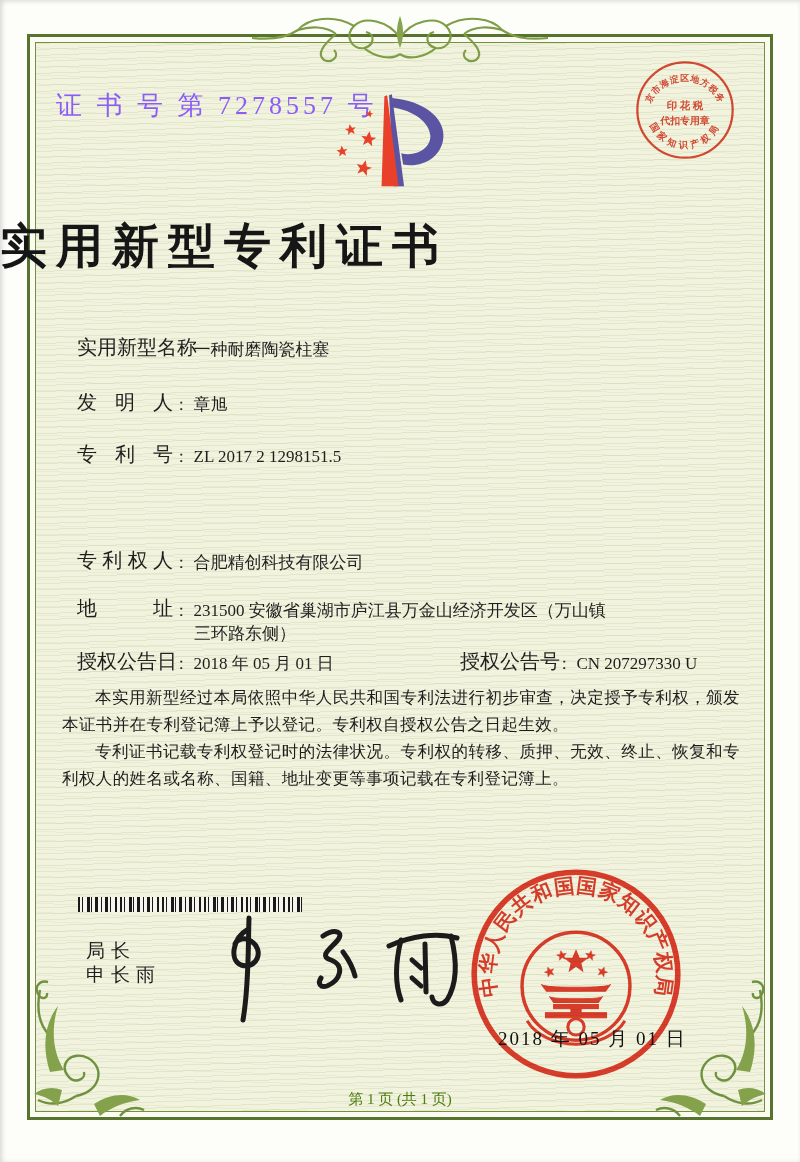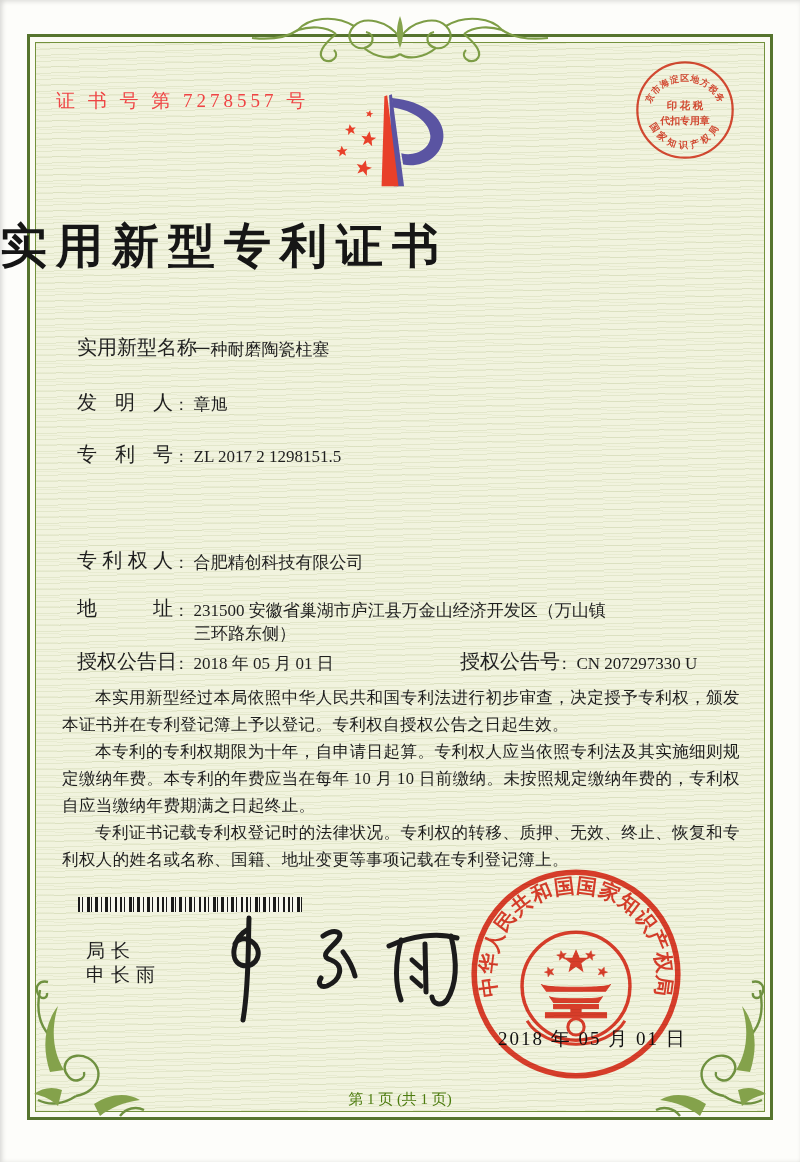--- a/index.html
+++ b/index.html
@@ -17,21 +17,21 @@
                  repeating-linear-gradient(2deg, rgba(168,181,121,.12) 0 1px, rgba(0,0,0,0) 1px 9px);}
   
   .flourish-top{position:absolute;left:250px;top:8px;width:300px;height:58px;}
   .corner-br{position:absolute;left:654px;top:974px;width:122px;height:152px;}
   .corner-bl{position:absolute;left:24px;top:974px;width:122px;height:152px;}
   .logo{position:absolute;left:330px;top:82px;width:150px;height:122px;}
   .tax-stamp{position:absolute;left:633px;top:58px;width:104px;height:104px;mix-blend-mode:multiply;opacity:.95;}
   .big-seal{position:absolute;left:464px;top:862px;width:224px;height:224px;mix-blend-mode:multiply;opacity:.93;}
   .signature{position:absolute;left:185px;top:908px;width:300px;height:130px;}
   
-  .cert-no{position:absolute;left:56px;top:88px;font-size:19px;letter-spacing:4px;color:#ef4444;text-align:center;}
+  .cert-no{position:absolute;left:56px;top:88px;font-size:26px;letter-spacing:4px;color:#8b5cf6;text-align:center;}
   .title{position:absolute;left:0;top:215px;width:100%;text-align:left;
          font-size:47px;font-weight:700;letter-spacing:9px;color:#161616;}
   .field-row{position:absolute;left:77px;white-space:nowrap;font-size:17px;color:#1f1f1f;}
   .field-label{display:inline-block;width:96px;text-align:justify;text-align-last:justify;
                font-size:20px;vertical-align:bottom;font-family:Liberation Mono, monospace;}
   .field-colon{display:inline-block;margin-right:4px;font-size:16.5px;}
   .field-value{font-size:17px;}
   .addr2{position:absolute;left:194px;top:622px;font-size:17px;color:#1f1f1f;}
   .grant-row{position:absolute;left:77px;top:648px;width:660px;font-size:17px;color:#1f1f1f;white-space:nowrap;}
   .grant-right{position:absolute;left:383px;top:0;white-space:nowrap;}
@@ -163,21 +163,20 @@
 
   <div class="grant-row">
     <span class="field-label">授权公告日</span><span class="field-colon">：</span><span class="field-value">2018 年 05 月 01 日</span>
     <span class="grant-right">
       <span class="field-label">授权公告号</span><span class="field-colon">：</span><span class="field-value">CN 207297330 U</span>
     </span>
   </div>
 
   <div class="body-text">
     <p>本实用新型经过本局依照中华人民共和国专利法进行初步审查，决定授予专利权，颁发本证书并在专利登记簿上予以登记。专利权自授权公告之日起生效。</p>
-    <p>本专利的专利权期限为十年，自申请日起算。专利权人应当依照专利法及其实施细则规定缴纳年费。本专利的年费应当在每年 10 月 10 日前缴纳。未按照规定缴纳年费的，专利权自应当缴纳年费期满之日起终止。</p>
     <p>专利证书记载专利权登记时的法律状况。专利权的转移、质押、无效、终止、恢复和专利权人的姓名或名称、国籍、地址变更等事项记载在专利登记簿上。</p>
   </div>
 
   <div class="barcode"></div>
 
   <div class="officer-title">局长</div>
   <div class="officer-name">申长雨</div>
 
   <svg class="signature" viewBox="0 0 300 130">
     <g stroke="#1b1b1b" stroke-width="5" fill="none" stroke-linecap="round" stroke-linejoin="round">

